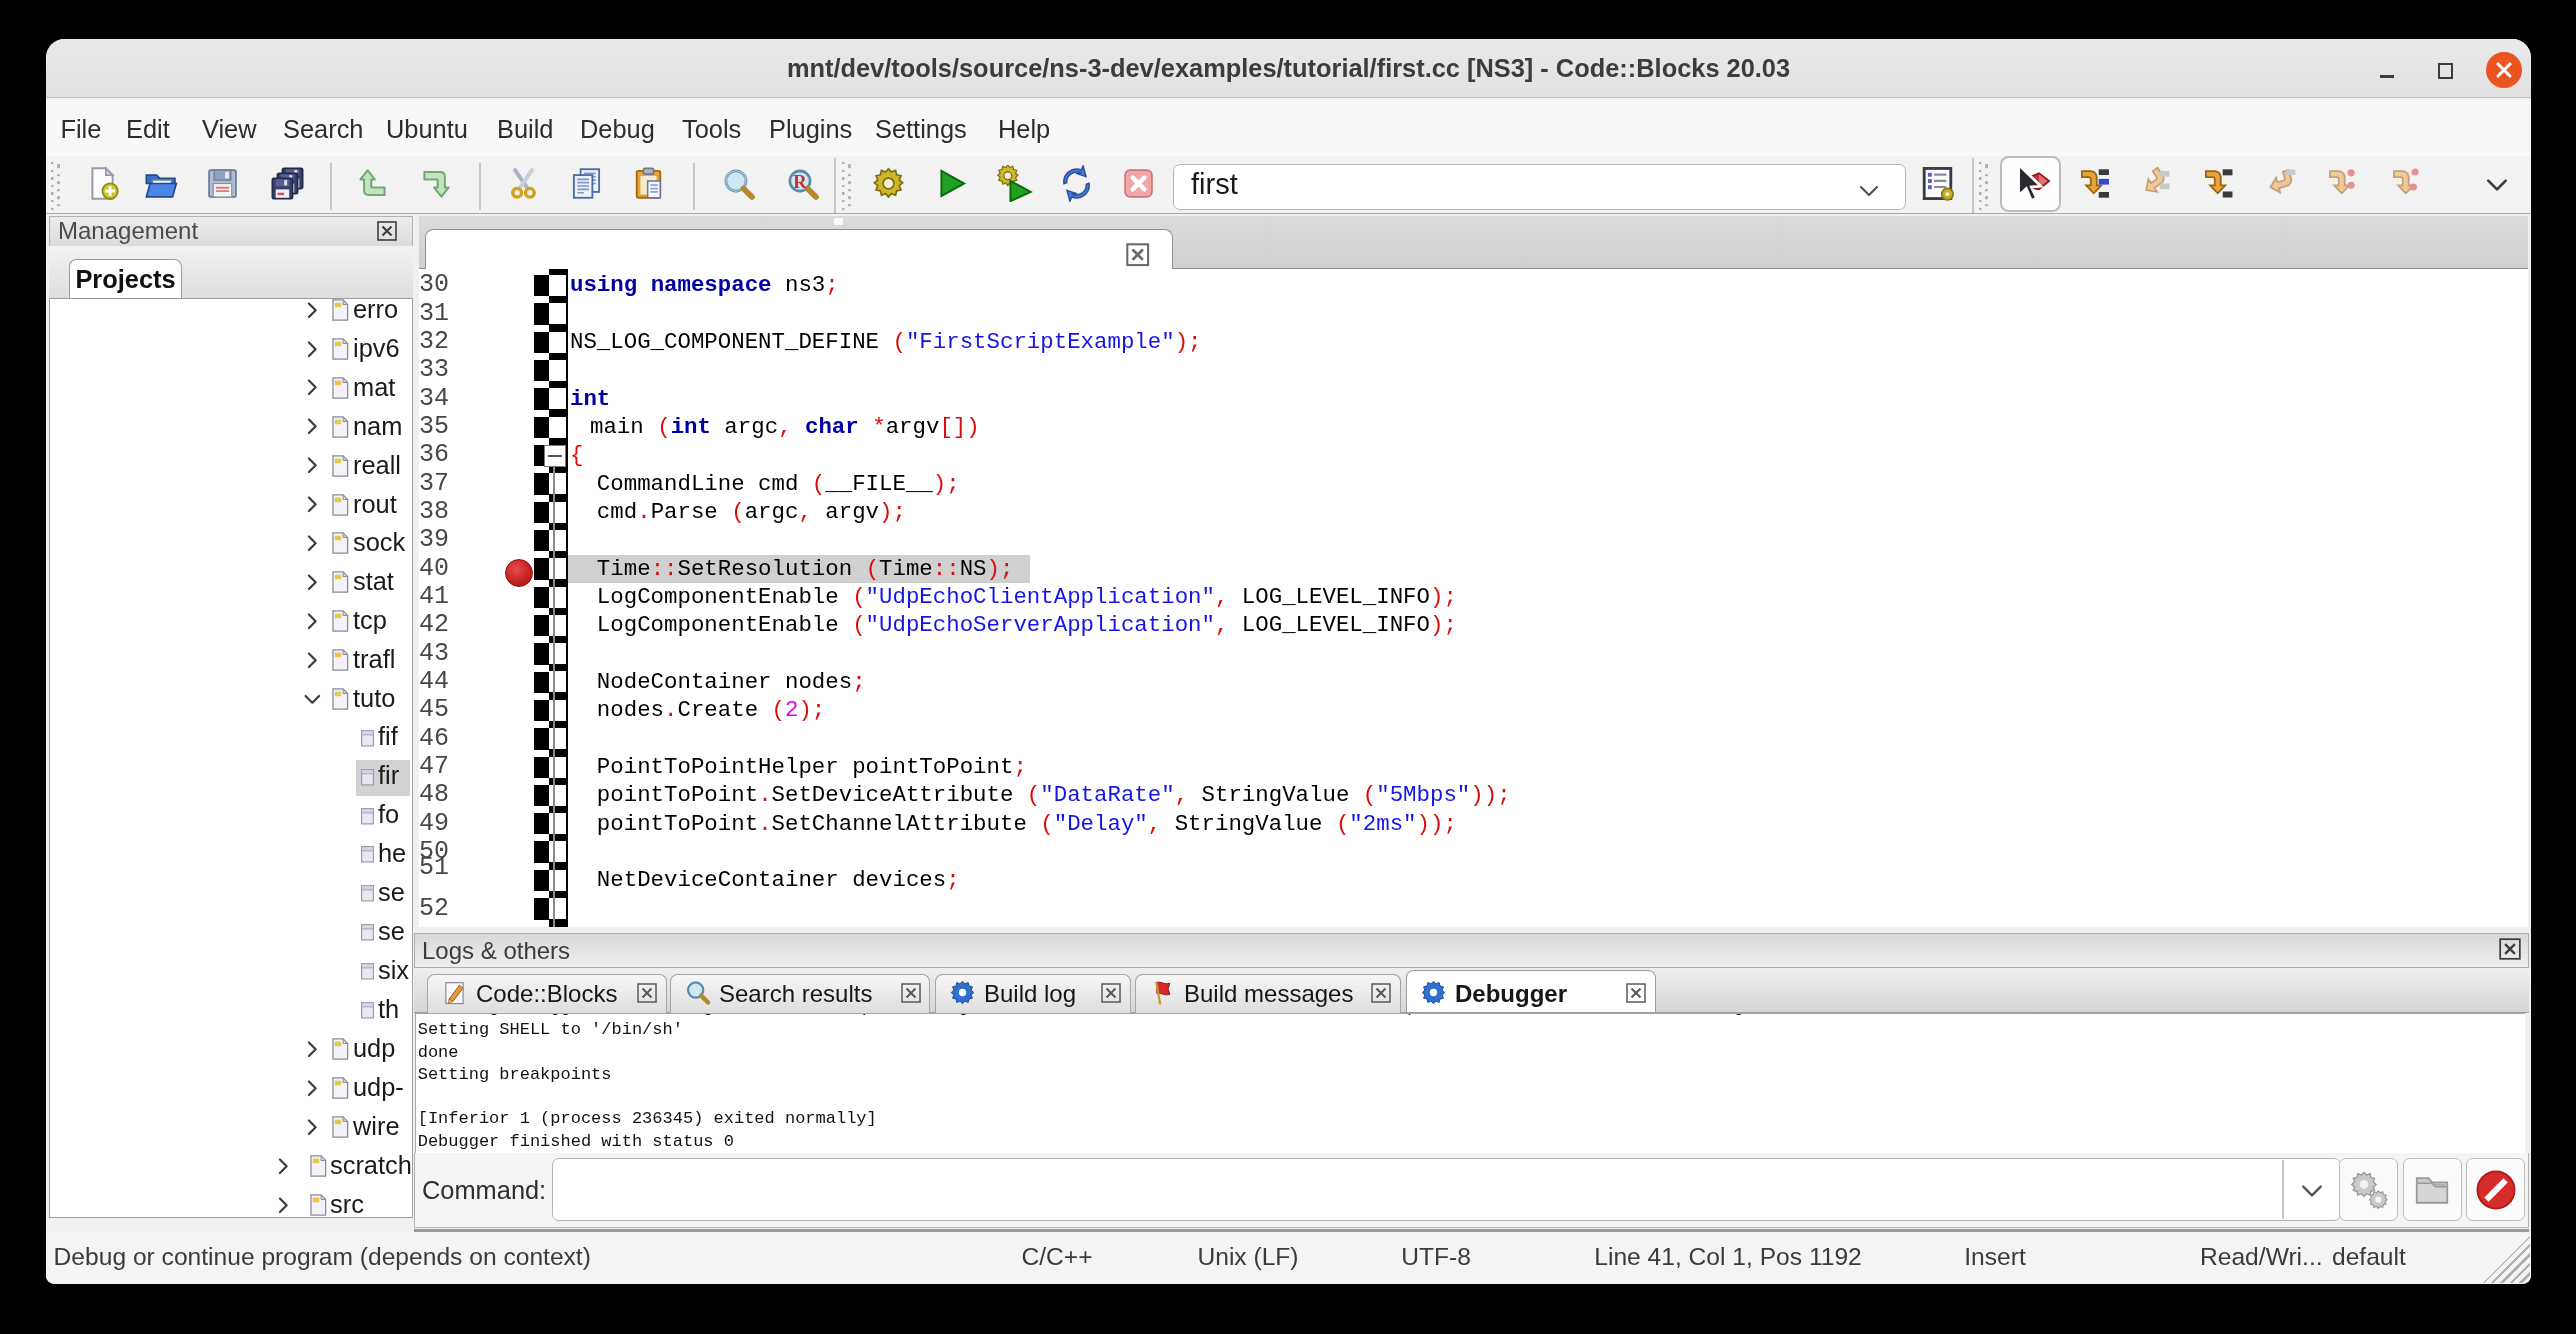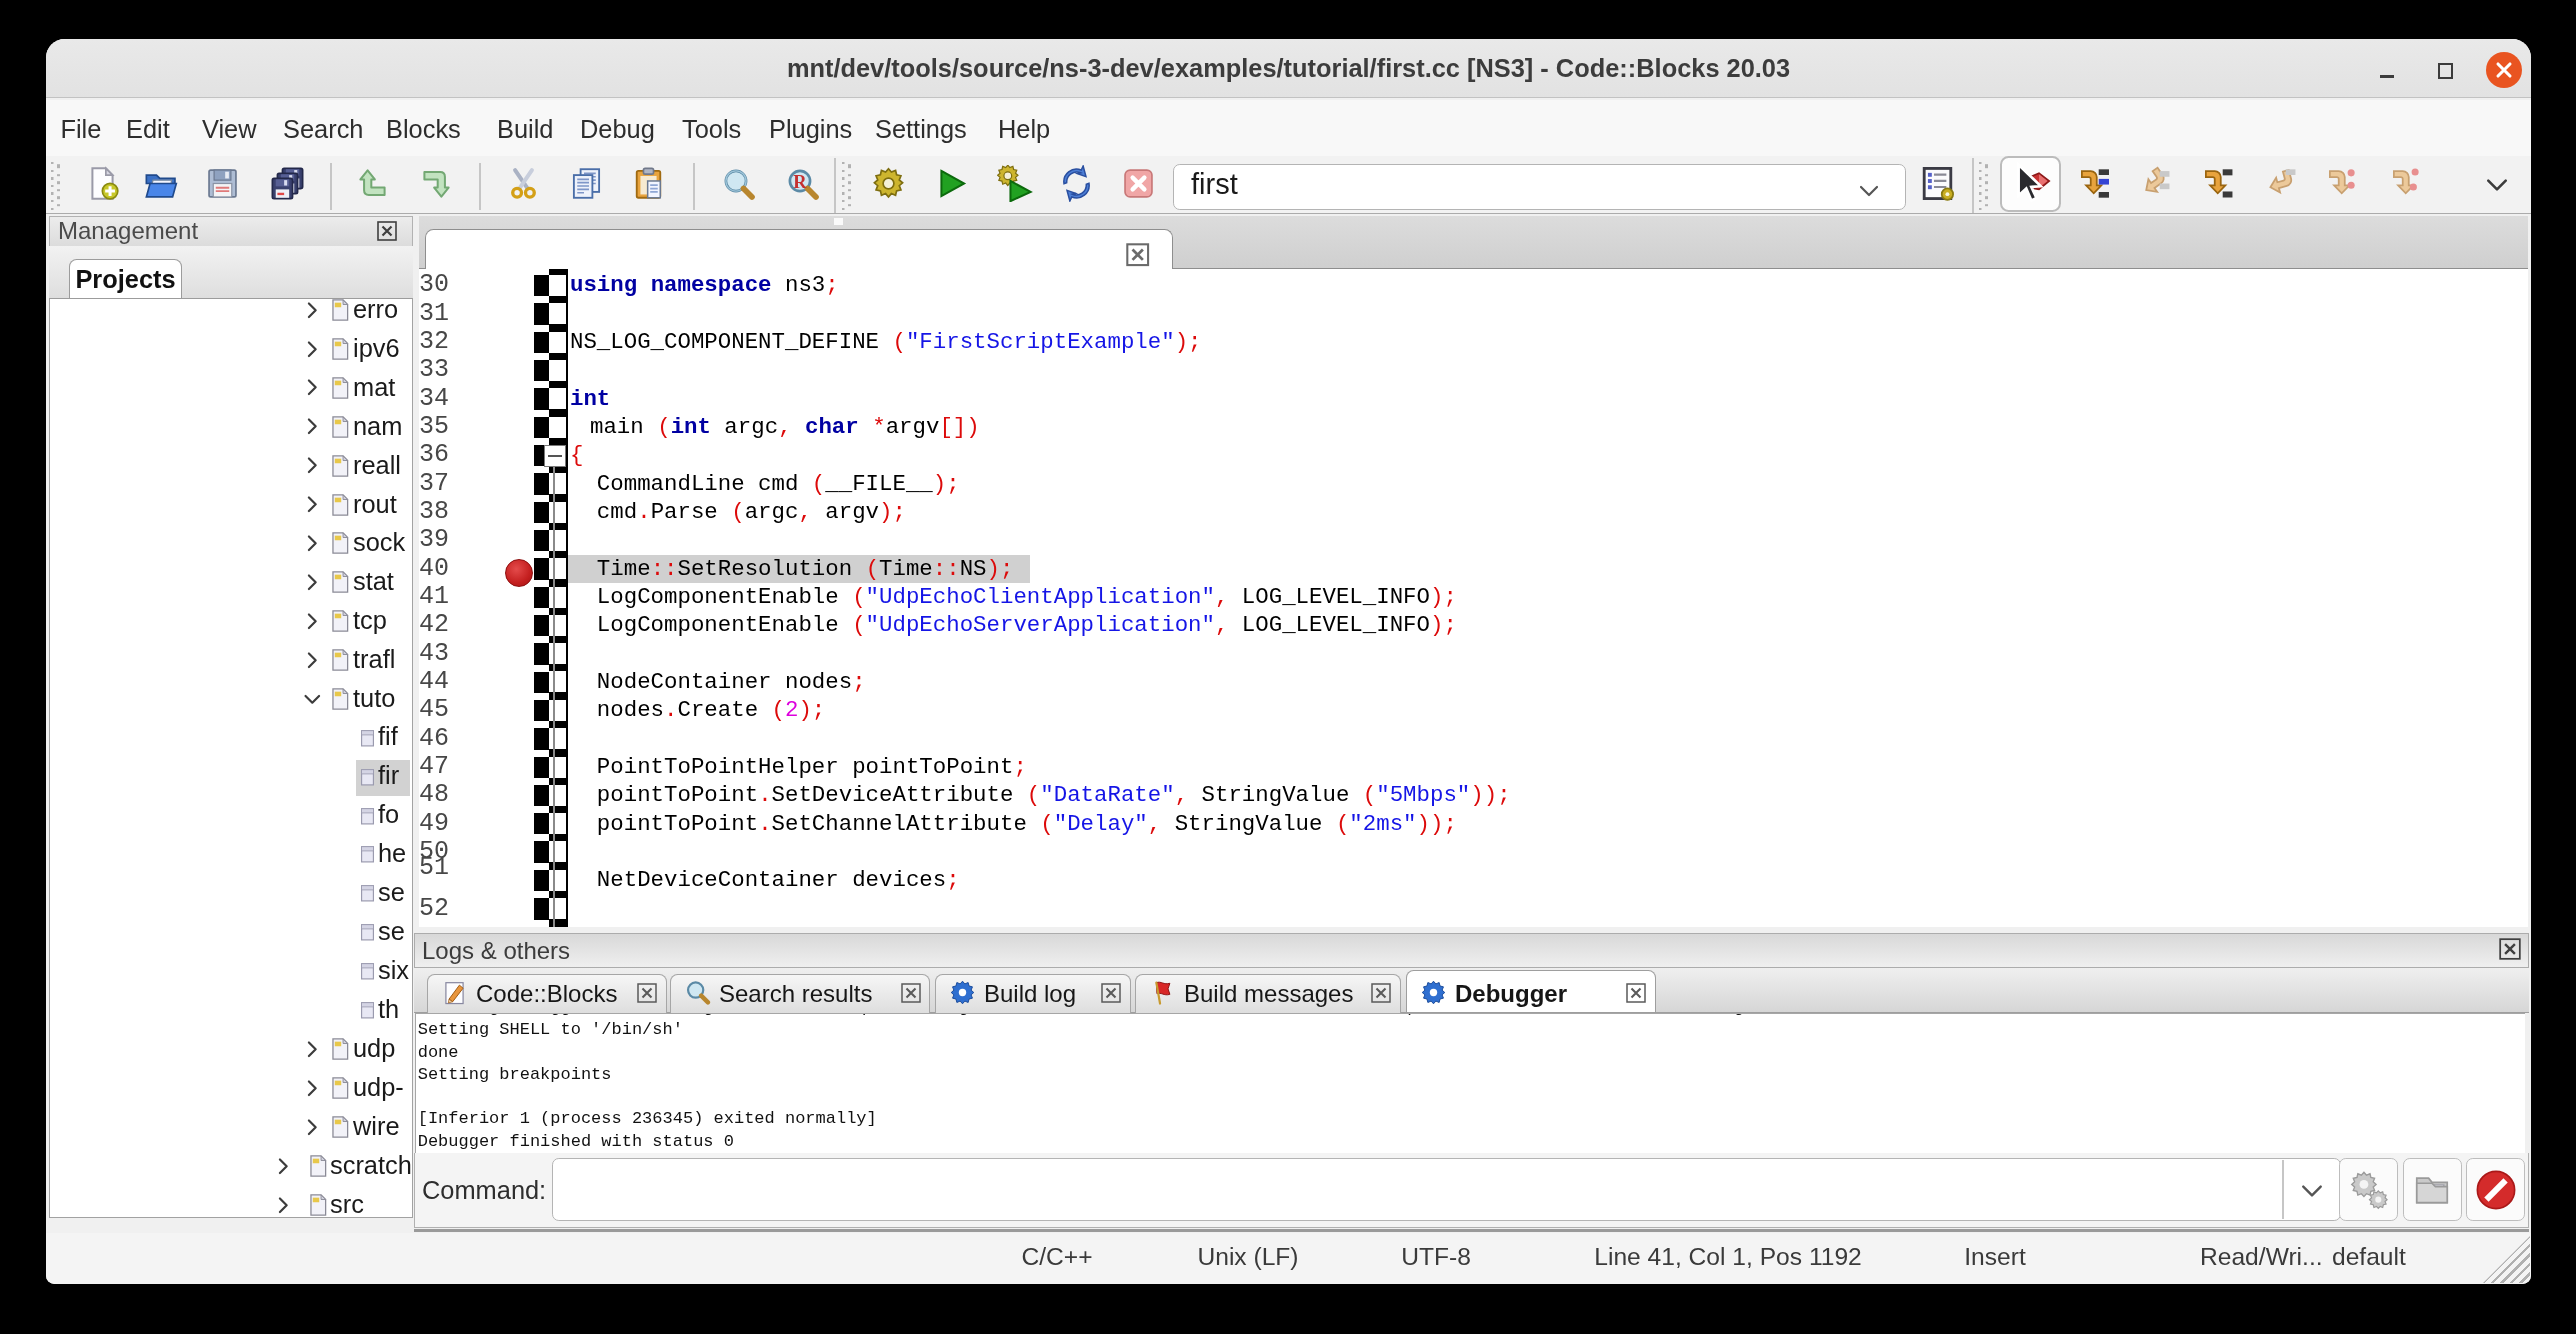--- a/index.html
+++ b/index.html
@@ -25,21 +25,21 @@
 <div style="position:absolute;left:2392px;top:24px;width:15.2px;height:16px;border:2.1px solid #3c3c3c"></div>
 <div style="position:absolute;left:2440px;top:12.7px;width:36px;height:36px;border-radius:50%;background:#e95420">
 <svg width="36" height="36" viewBox="0 0 42 42">
         <path d="M14 14 L28 28 M28 14 L14 28" stroke="#fff" stroke-width="3.6" stroke-linecap="round"></path>
       </svg></div>
 <div style="position:absolute;left:0;top:61px;width:2485px;height:56px;background:#f8f8f8"></div>
 <div class="menu" style="left:14.4px;top:61px">File</div>
 <div class="menu" style="left:80px;top:61px">Edit</div>
 <div class="menu" style="left:156px;top:61px">View</div>
 <div class="menu" style="left:237px;top:61px">Search</div>
-<div class="menu" style="left:340px;top:61px">Blocks</div>
+<div class="menu" style="left:340px;top:61px">Ubuntu</div>
 <div class="menu" style="left:451px;top:61px">Build</div>
 <div class="menu" style="left:534px;top:61px">Debug</div>
 <div class="menu" style="left:636px;top:61px">Tools</div>
 <div class="menu" style="left:723px;top:61px">Plugins</div>
 <div class="menu" style="left:829px;top:61px">Settings</div>
 <div class="menu" style="left:952px;top:61px">Help</div>
 <div style="position:absolute;left:0;top:117px;width:2485px;height:58px;background:#f2f2f2;border-bottom:1.7px solid #ababab"></div>
 <div class="grip" style="left:5.1px;top:123px;height:48px"></div>
 <div class="grip" style="left:796px;top:123px;height:48px"></div>
 <div class="grip" style="left:1933px;top:123px;height:48px"></div>
@@ -597,20 +597,21 @@
 <path d="M4 9h9l2 2h7v9.5H4z" fill="#d6d6d6" stroke="#9a9a9a"></path>
       </svg></div>
 <div style="position:absolute;left:2420px;top:1119px;width:59px;height:63px;background:#fbfbfb;border:1.7px solid #bdbdbd;border-radius:6.8px"></div>
 <div style="position:absolute;left:2428px;top:1129px;width:44px;height:44px"><svg width="44" height="44" viewBox="0 0 26 26">
 <circle cx="13" cy="13" r="11" fill="#d42b2b"></circle>
 <circle cx="13" cy="13" r="11" fill="none" stroke="#aa1818" stroke-width="1"></circle>
 <rect x="5" y="11.2" width="16" height="3.6" fill="#fff" transform="rotate(-45 13 13)"></rect>
       </svg></div>
 <div style="position:absolute;left:368px;top:1190px;width:2115px;height:2.5px;background:#9a9a9a"></div>
 <div style="position:absolute;left:0;top:1194px;width:2485px;height:51px;background:#f4f4f4"></div>
+<div class="stat" style="left:7.6px;top:1204px">Debug or continue program (depends on context)</div>
 <div class="stat" style="left:1011px;top:1204px;transform:translateX(-50%)">C/C++</div>
 <div class="stat" style="left:1202px;top:1204px;transform:translateX(-50%)">Unix (LF)</div>
 <div class="stat" style="left:1390px;top:1204px;transform:translateX(-50%)">UTF-8</div>
 <div class="stat" style="left:1682px;top:1204px;transform:translateX(-50%)">Line 41, Col 1, Pos 1192</div>
 <div class="stat" style="left:1949px;top:1204px;transform:translateX(-50%)">Insert</div>
 <div class="stat" style="left:2154px;top:1204px">Read/Wri...</div>
 <div class="stat" style="left:2286px;top:1204px">default</div>
 <div style="position:absolute;left:2437px;top:1197px;width:47px;height:47px;
 background-image:repeating-linear-gradient(135deg,transparent 0 4.2px,#b0b0b0 4.2px 6.8px);clip-path:polygon(100% 0,100% 100%,0 100%)"></div>
 </div>

